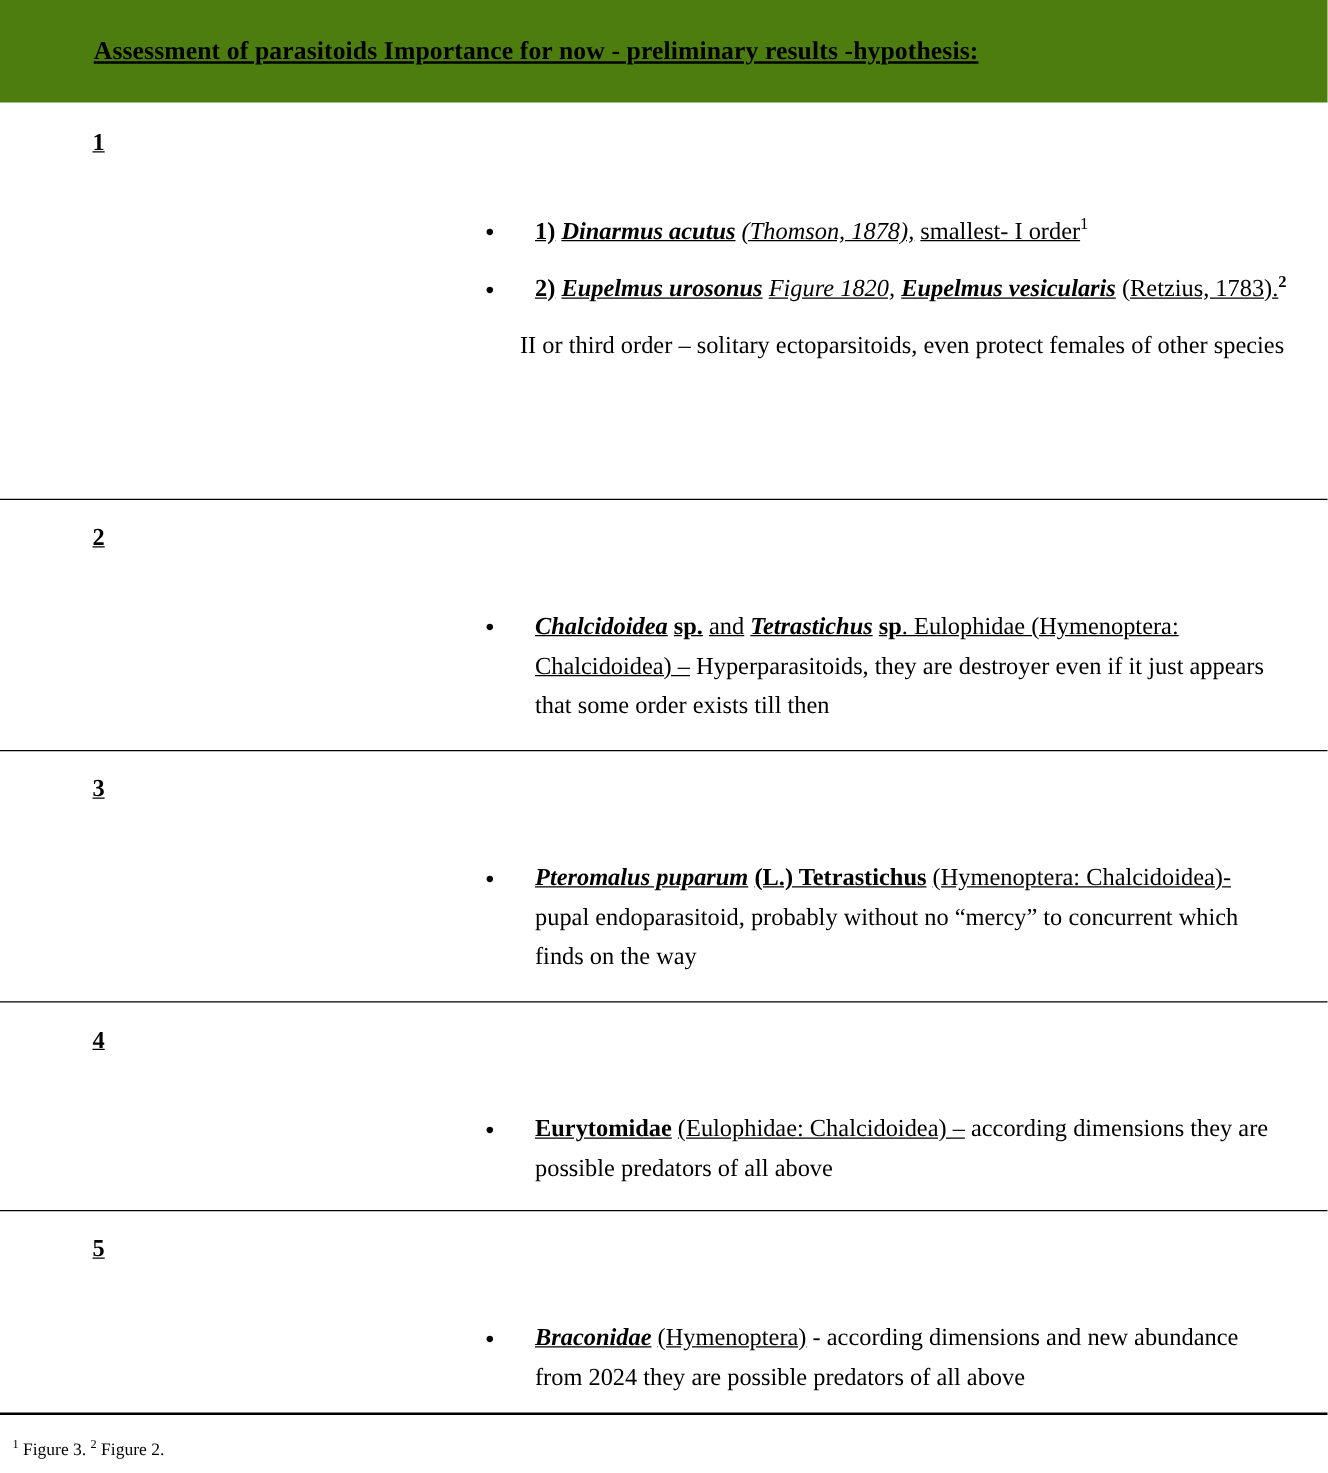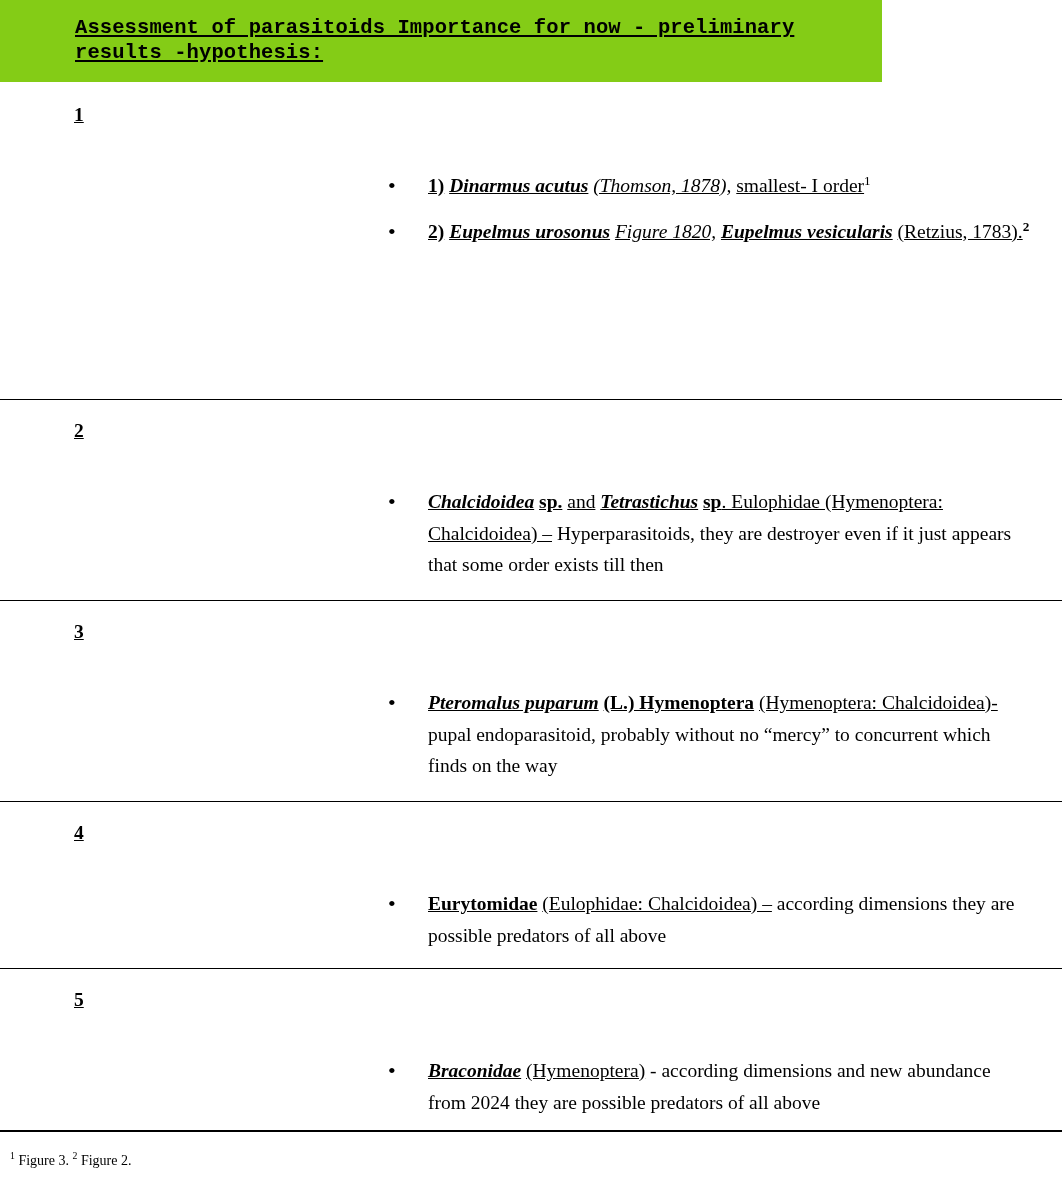--- a/index.html
+++ b/index.html
@@ -16,27 +16,26 @@
     overflow: hidden;
   }
   .page {
     width: 1062px;
     height: 1178px;
     position: relative;
     box-sizing: border-box;
   }
   
   .header-band {
-    background: #84cc16;
+    background: #4d7c0f;
     height: 82px;
-    width: 882px;
+    width: 1062px;
     display: flex;
     align-items: center;
     box-sizing: border-box;
-    font-family: Liberation Mono, monospace;
   }
   .header-title {
     margin-left: 75px;
     font-size: 20.5px;
     font-weight: bold;
     text-decoration: underline;
     letter-spacing: 0.1px;
     line-height: 1.2;
   }
   
@@ -148,20 +147,21 @@
           <span class="u">smallest- I order</span><sup>1</sup>
         </li>
         <li>
           <span class="b u">2)</span>
           <span class="bi u">Eupelmus urosonus</span>
           <span class="i u">Figure 1820,</span>
           <span class="bi u">Eupelmus vesicularis</span>
           <span class="u">(Retzius, 1783).</span><sup class="b">2</sup>
         </li>
       </ul>
+      <div class="para">II or third order – solitary ectoparsitoids, even protect females of other species</div>
     </div>
   </div>
 
   <div class="row" id="row2">
     <div class="row-num">2</div>
     <div class="row-body">
       <ul class="bullets">
         <li>
           <span class="bi u">Chalcidoidea</span>
           <span class="b u">sp.</span>
@@ -173,21 +173,21 @@
       </ul>
     </div>
   </div>
 
   <div class="row" id="row3">
     <div class="row-num">3</div>
     <div class="row-body">
       <ul class="bullets">
         <li>
           <span class="bi u">Pteromalus puparum</span>
-          <span class="b u">(L.) Hymenoptera</span>
+          <span class="b u">(L.) Tetrastichus</span>
           <span class="u">(Hymenoptera: Chalcidoidea)-</span>
           <span>pupal endoparasitoid, probably without no “mercy” to concurrent which finds on the way</span>
         </li>
       </ul>
     </div>
   </div>
 
   <div class="row" id="row4">
     <div class="row-num">4</div>
     <div class="row-body">

